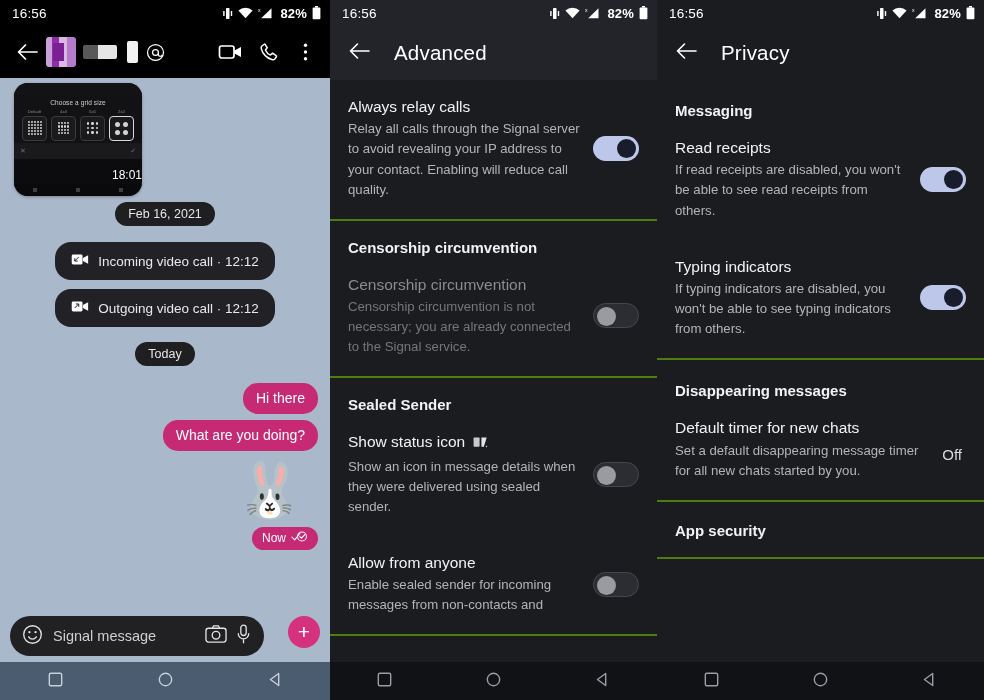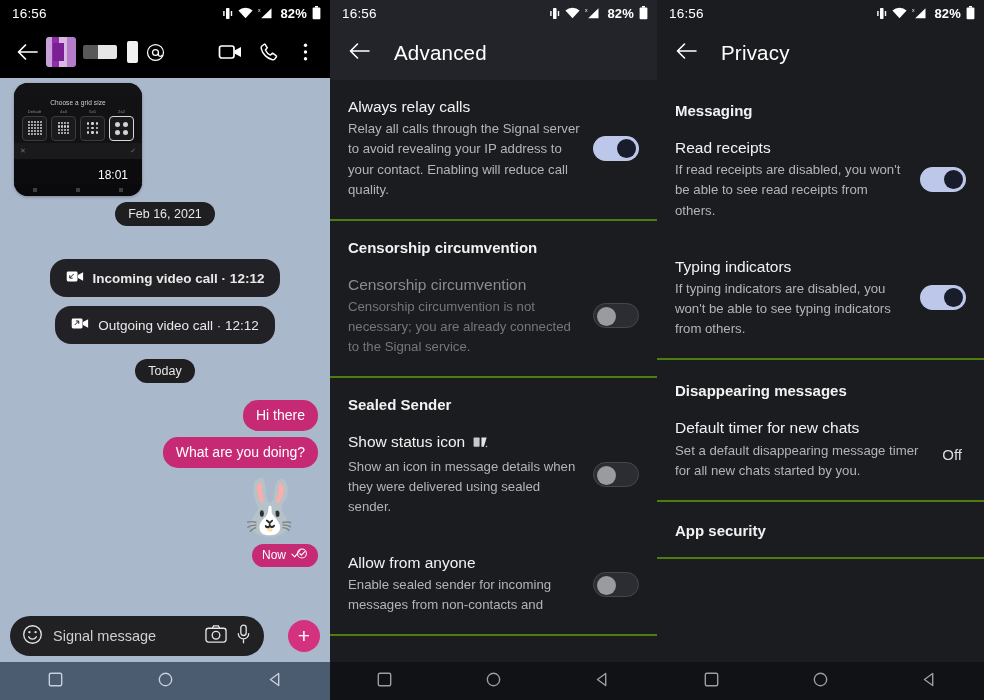--- a/index.html
+++ b/index.html
@@ -111,21 +111,21 @@
   .d5 i { width:2px; height:2px; }
   .d4 { grid-template-columns: repeat(4,2.2px); }
   .d4 i { width:2.2px; height:2.2px; }
   .d3 { grid-template-columns: repeat(3,2.6px); gap:2px; }
   .d3 i { width:2.6px; height:2.6px; }
   .d2 { grid-template-columns: repeat(2,5px); gap:3px; }
   .d2 i { width:5px; height:5px; }
   .thumb-bar { height:16px; background:#1a1a1d; display:flex; align-items:center; justify-content:space-between; padding:0 6px; }
   .thumb-bar span { color:#6f6f72; font-size:7px; }
   .thumb-time {
-    position:absolute; right:14px; bottom:14px;
+    position:absolute; right:0; bottom:14px;
     color:#fff; font-size:12px; font-weight:400;
     text-shadow: 0 1px 2px rgba(0,0,0,.8);
   }
   .thumb-nav { position:absolute; left:0; right:0; bottom:0; height:12px; background:#0a0a0c;
     display:flex; align-items:center; justify-content:space-around; }
   .thumb-nav i { width:4px; height:4px; background:#3e3e42; display:block; }
 
   .day-pill {
     display: inline-block;
     background: #1f1f22; color:#e6e6e6;
@@ -152,21 +152,21 @@
   .sticker { font-size: 54px; text-align: right; line-height: 1; }
   .now-pill {
     background:#c62a74; color:#fff; font-size:12px;
     border-radius: 12px; padding: 4px 10px 5px;
     width: fit-content; margin-left:auto;
     display:flex; align-items:center; gap:5px;
   }
 
   .composer {
     position:absolute; left:10px; right:10px; bottom:44px;
-    display:flex; align-items:center; gap:24px;
+    display:flex; gap:24px;
   }
   .composer-box {
     flex:1 1 auto; height:40px;
     background:#212124; border-radius:20px;
     display:flex; align-items:center; gap:10px;
     padding: 0 14px 0 12px;
   }
   .composer-box .ph { flex:1 1 auto; color:#cfcfcf; font-size:14.5px; }
   .fab {
     width: 32px; height: 32px; border-radius:50%;
@@ -392,21 +392,21 @@
             <i></i>
             <i></i>
             <i></i>
           </div>
       </div>
 
       <div class="row-center" style="padding-top:124px;">
         <span class="day-pill">Feb 16, 2021</span>
       </div>
 
-      <div style="margin-top:33px;font-weight:bold;">
+      <div style="margin-top:16px;">
         <div class="call-bubble">
           <span>
             <svg width="18" height="13" viewBox="0 0 20 14">
                 <rect x="0.8" y="1.5" width="12" height="11" rx="1.6" fill="#fff"></rect>
                 <path d="M13.3 5.2 19 2.4v9.2l-5.7-2.8Z" fill="#fff"></path>
                 <path d="M8.6 4.2 4.2 8.6M4.2 5.6v3.2h3.2" stroke="#222226" stroke-width="1.1" fill="none"></path>
               </svg>
           </span>
           <span>Incoming video call · 12:12</span>
         </div>

